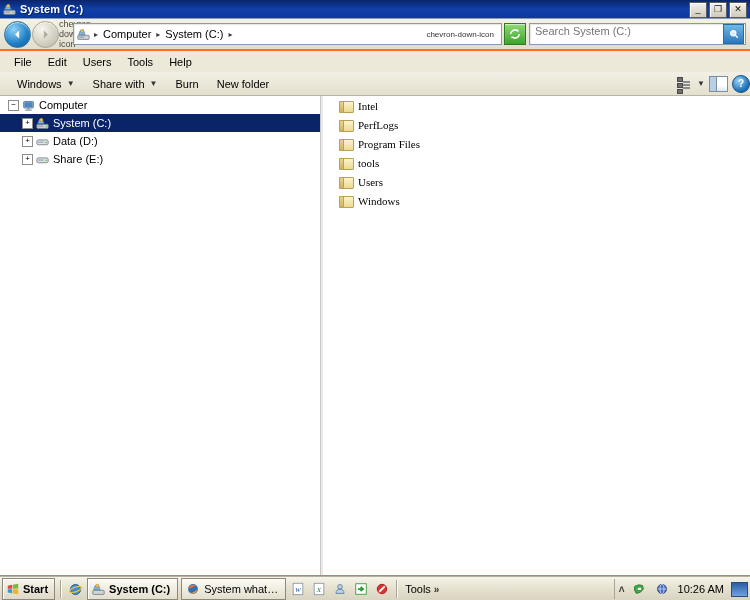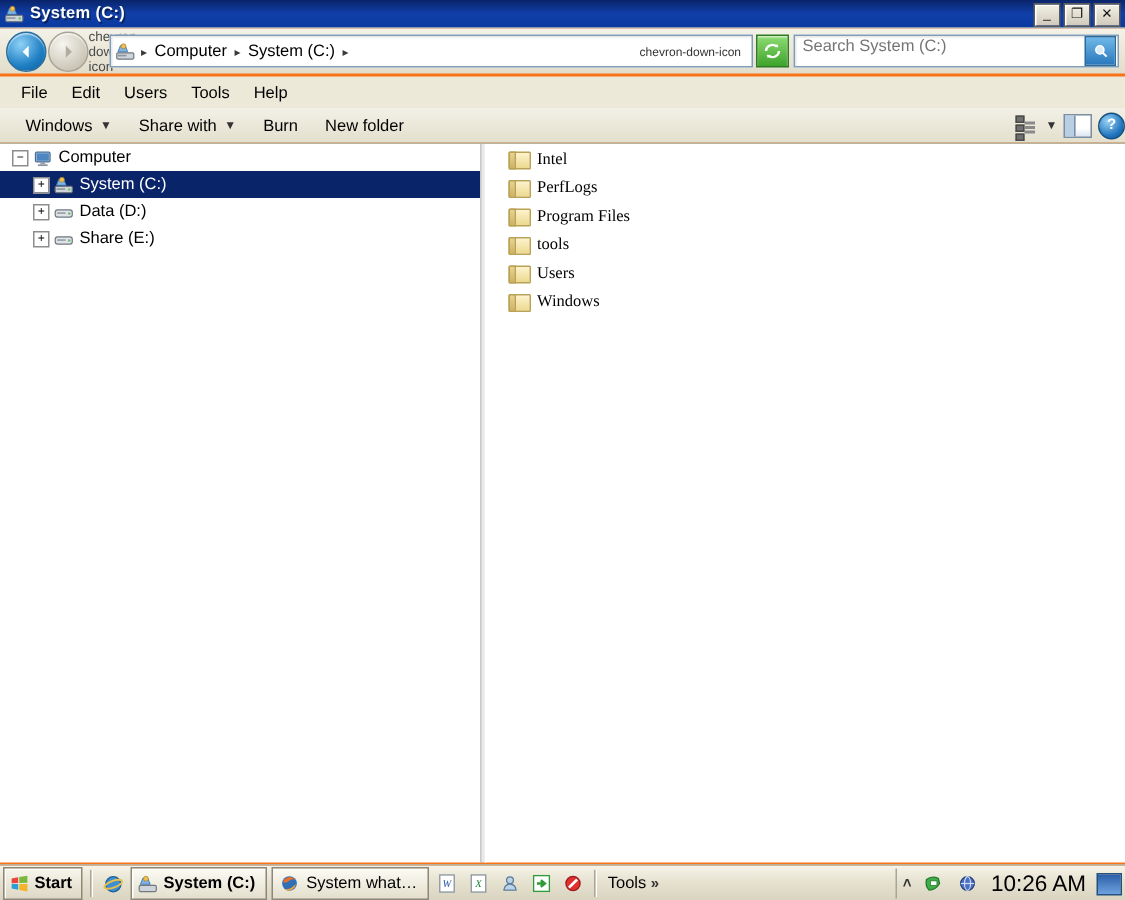--- a/index.html
+++ b/index.html
@@ -212,21 +212,21 @@
     font-size: 11px; color: #000; white-space: nowrap; overflow: hidden;
   }
   .taskitem.active { font-weight: bold; box-shadow: inset 1px 1px 0 #ffffff; }
   .appsbar { display: flex; align-items: center; gap: 3px; font-size: 11px; color: #000; padding-left: 3px; }
   .chev { font-size: 10px; font-weight: bold; color: #333; }
   .tray {
     margin-left: auto; display: flex; align-items: center; gap: 5px;
     height: 20px; padding: 0 4px;
     border-left: 1px solid #a9a495;
   }
-  .clock { font-size: 15px; color: #000; padding: 0 2px; }
+  .clock { font-size: 11px; color: #000; padding: 0 2px; }
   .showdesk {
     width: 15px; height: 13px;
     background: linear-gradient(to bottom, #2a5fa8, #6ea2de);
     border: 1px solid #24507f;
   }
 </style>
 </head>
 <body>
 
 <div id="app">

